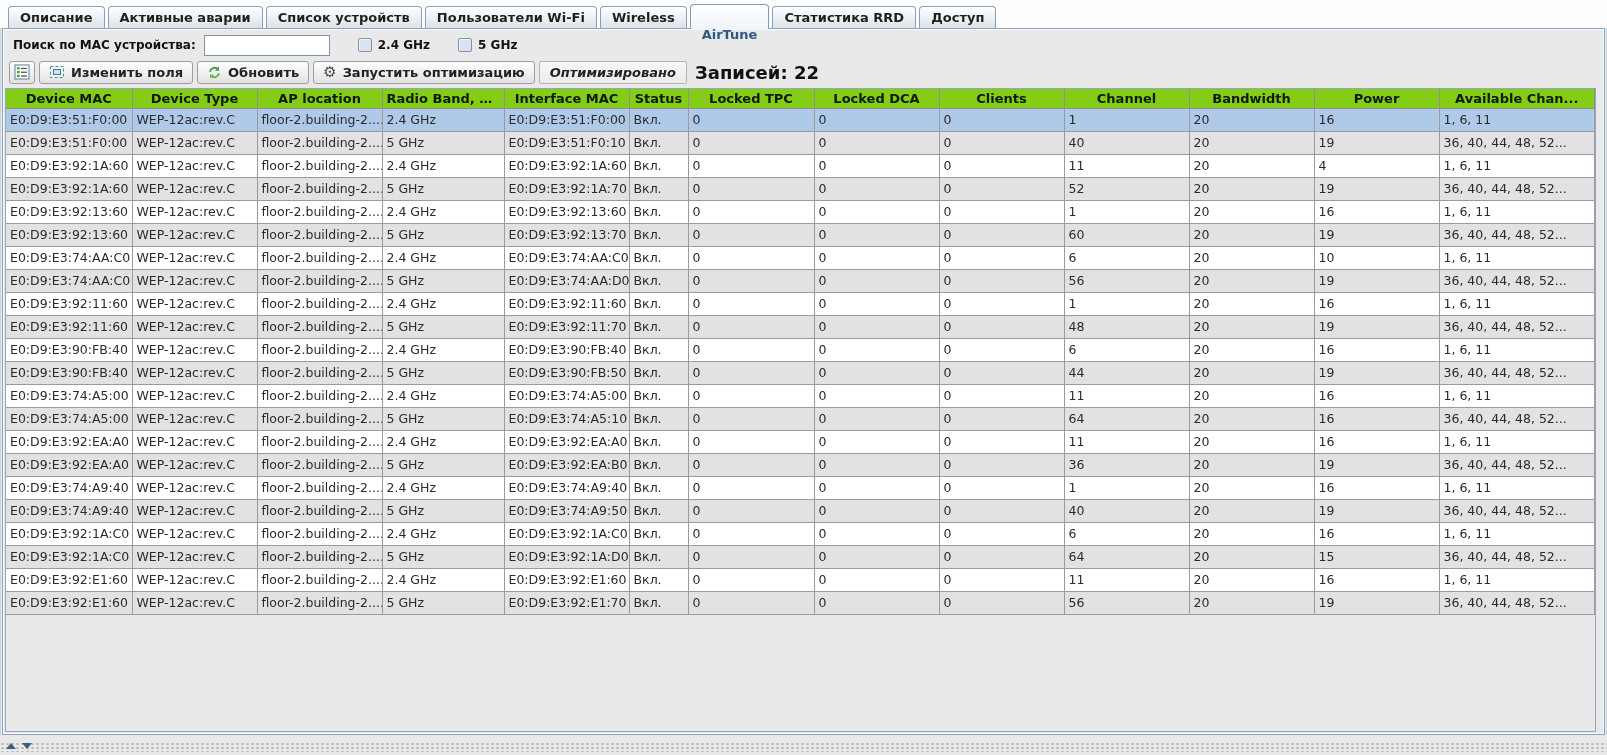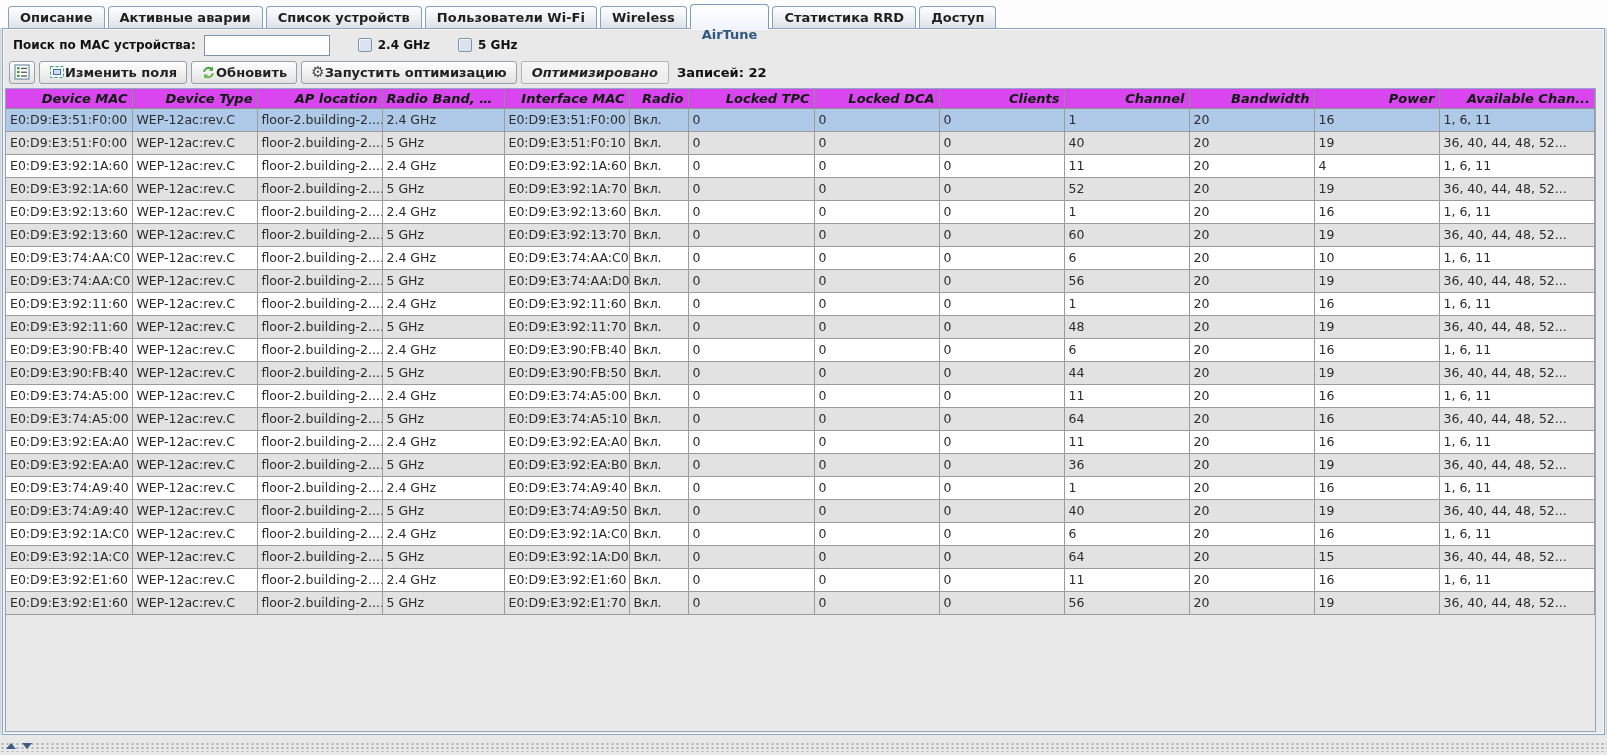--- a/index.html
+++ b/index.html
@@ -48,49 +48,49 @@
   .cbgroup { display:flex; align-items:center; margin-left:28px; }
   .cbbox {
     width:14px; height:14px; background:#d9e2ee;
     border:1px solid #7e94ac; border-radius:2px;
     box-shadow: inset 1px 1px 0 #f0f4f9; display:inline-block;
   }
   .cblabel { font-size:12px; font-weight:bold; color:#111; margin-left:6px; }
   
   .toolbar { height:28px; display:flex; align-items:center; padding:1px 6px 3px 6px; gap:4px; }
   .tbtn {
-    display:inline-flex; align-items:center; 
+    display:inline-flex; align-items:center; gap:6px;
     height:23px; padding:2px 9px;
     background:linear-gradient(#fefefe,#e2e2e2);
     border:1px solid #9aa0a8; border-radius:3px;
     font-size:13px; font-weight:bold; color:#222;
     font-family:inherit; cursor:default; white-space:nowrap;
   }
   .tbtn.icon-only { width:26px; padding:2px 4px; justify-content:center; }
   .tbtn svg { display:block; }
   .gear-glyph { font-size:15px; line-height:14px; color:#4a4a4a; font-weight:normal; }
   .optimized {
     display:inline-flex; align-items:center; height:23px; padding:2px 10px;
     background:linear-gradient(#f7f7f7,#ebebeb);
     border:1px solid #b3b3b3; border-radius:2px;
     font-size:13px; font-weight:bold; color:#222; white-space:nowrap;font-style:italic;
   }
-  .records { font-size:13px; font-weight:bold; color:#101010; margin-left:4px; white-space:nowrap; }
+  .records { font-size:18px; font-weight:bold; color:#101010; margin-left:4px; white-space:nowrap; }
   
   .scrollpane {
     flex:1; margin:1px 8px 2px 2px; overflow:hidden;
     border:1px solid #90a8c4; background:#e9e9e9; position:relative;
   }
   table.grid { border-collapse:collapse; table-layout:fixed; width:100%; }
   table.grid th {
-    height:19px; padding:0 4px; text-align:right;
-    background:#d946ef; color:#0e1a0e;
+    height:19px; padding:0 4px; text-align:center;
+    background:#84cc16; color:#0e1a0e;
     font-size:13px; font-weight:bold;
     border-right:1px solid #8f8f8f; border-bottom:1px solid #8f8f8f;
-    overflow:hidden; white-space:nowrap; text-overflow:ellipsis;font-style:italic;
+    overflow:hidden; white-space:nowrap; text-overflow:ellipsis;
   }
   table.grid td {
     height:22.4px; padding:0 4px; font-size:12.5px; color:#2b2b2b;
     border-right:1px solid #9b9b9b; border-bottom:1px solid #9b9b9b;
     overflow:hidden; white-space:nowrap; line-height:22px;
     background:#ffffff;
   }
   tr.alt td { background:#e2e2e2; }
   tr.sel td { background:#afc9e8; }
   
@@ -192,21 +192,21 @@
           <col style="width:125px">
         <col>
       </colgroup>
       <thead>
           <tr id="grid-head">
             <th>Device MAC</th>
             <th>Device Type</th>
             <th>AP location</th>
             <th>Radio Band, GHz</th>
             <th>Interface MAC</th>
-            <th>Radio</th>
+            <th>Status</th>
             <th>Locked TPC</th>
             <th>Locked DCA</th>
             <th>Clients</th>
             <th>Channel</th>
             <th>Bandwidth</th>
             <th>Power</th>
             <th>Available Chan...</th>
           </tr>
         </thead>
       <tbody id="grid-body">

